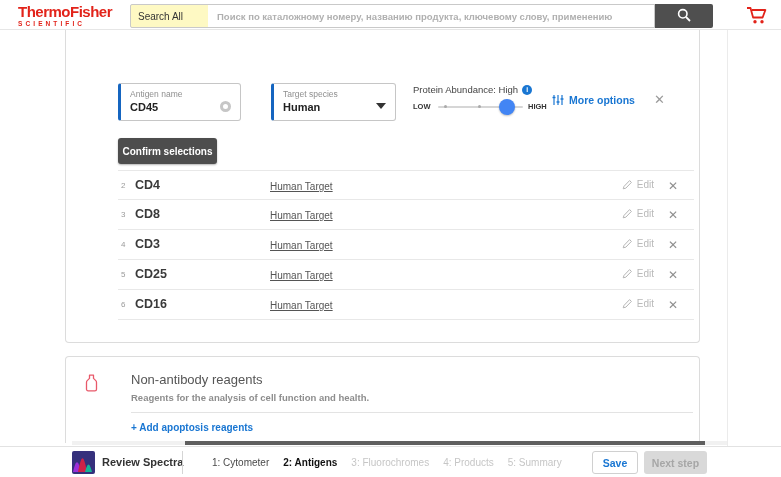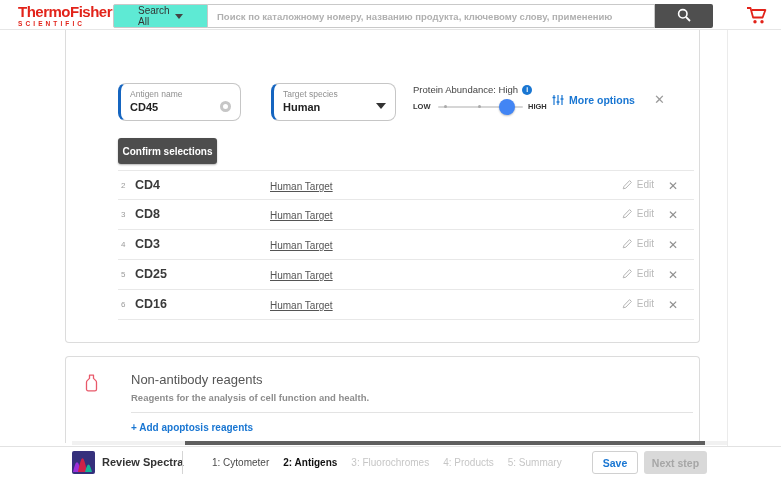--- a/index.html
+++ b/index.html
@@ -7,43 +7,43 @@
     font-family:"Liberation Sans","DejaVu Sans",sans-serif; overflow:hidden; }
   .abs { position:absolute; }
   #stage { position:relative; width:781px; height:477px; background:#fff; }
 
   
   #header { position:absolute; top:0; left:0; width:781px; height:30px; background:#fff;
     border-bottom:1px solid #e6e6e6; z-index:5; }
   #logo { left:18px; top:4px; line-height:1; cursor:pointer; }
   #logo .l1 { font-size:15px; font-weight:bold; color:#e2231a; letter-spacing:-0.5px; }
   #logo .l2 { font-size:6.5px; font-weight:bold; color:#e2231a; letter-spacing:3.1px; margin-top:2px; }
-  #searchAll { left:113px; top:4px; width:95px; height:24px; border:1px solid #c9c9c9; border-radius:2px 0 0 2px;
-    background:#5eead4; display:flex; align-items:center; padding:0 24px; font-size:10px; color:#333; }
+  #searchAll { left:130px; top:4px; width:95px; height:24px; border:1px solid #c9c9c9; border-radius:2px 0 0 2px;
+    background:#fef9c3; display:flex; align-items:center; padding:0 7px; font-size:10px; color:#333; }
   #searchAll .caret { margin-left:auto; width:0; height:0; border-left:4px solid transparent;
     border-right:4px solid transparent; border-top:5px solid #444; }
   #searchInput { left:208px; top:4px; width:447px; height:24px; border:1px solid #c9c9c9; border-left:none;
     font-size:9.5px; color:#555; padding:0 9px; outline:none;font-weight:bold; }
   #searchInput::placeholder { color:#b0b0b0; }
   #searchBtn { left:655px; top:4px; width:58px; height:24px; background:#4f4f4f; border:none; border-radius:0 2px 2px 0;
     display:flex; align-items:center; justify-content:center; cursor:pointer; }
   #cart { left:746px; top:6px; width:22px; height:19px; cursor:pointer; }
 
   
   #rightEdge { left:727px; top:30px; width:1px; height:447px; background:#ebebeb; }
   #clipMark { left:86px; top:30px; color:#e2231a; font-size:9px; font-weight:bold; letter-spacing:1px; }
 
   #intro { left:100px; top:38px; font-size:10.5px; color:#6b6b6b; }
   #antigenListLink { left:100px; top:52px; font-size:10.5px; color:#1669cb; font-weight:bold; cursor:pointer; }
 
   
   #card1 { left:65px; top:30px; width:635px; height:313px; border:1px solid #dcdcdc; border-top:none;
     border-radius:0 0 4px 4px; background:#fff; }
   .field { position:absolute; height:38px; border:1px solid #c6c6c6; border-left:3px solid #1565c0;
-    border-radius:8px; background:#fff; padding:5px 8px 0 9px; cursor:text; }
+    border-radius:3px; background:#fff; padding:5px 8px 0 9px; cursor:text; }
   .field .flabel { font-size:8.5px; color:#8f8f8f; }
   .field .fvalue { font-size:11px; font-weight:bold; color:#222; margin-top:2px; }
   #fieldAntigen { left:52px; top:53px; width:123px; }
   #fieldSpecies { left:205px; top:53px; width:125px; cursor:pointer; }
   .target-dot { position:absolute; right:9px; top:17px; width:11px; height:11px; border:3px solid #c6c6c6;
     border-radius:50%; }
   .sel-caret { position:absolute; right:9px; top:19px; width:0; height:0; border-left:5px solid transparent;
     border-right:5px solid transparent; border-top:6px solid #333; }
 
   #abundanceLabel { left:347px; top:54px; font-size:9.5px; color:#444; display:flex; align-items:center; gap:4px; }

